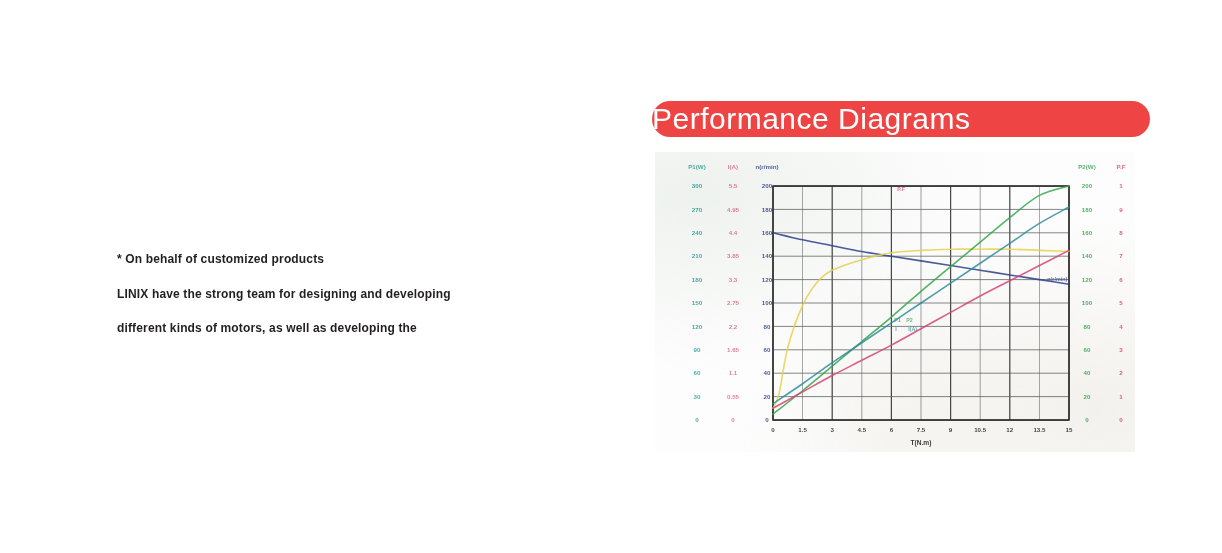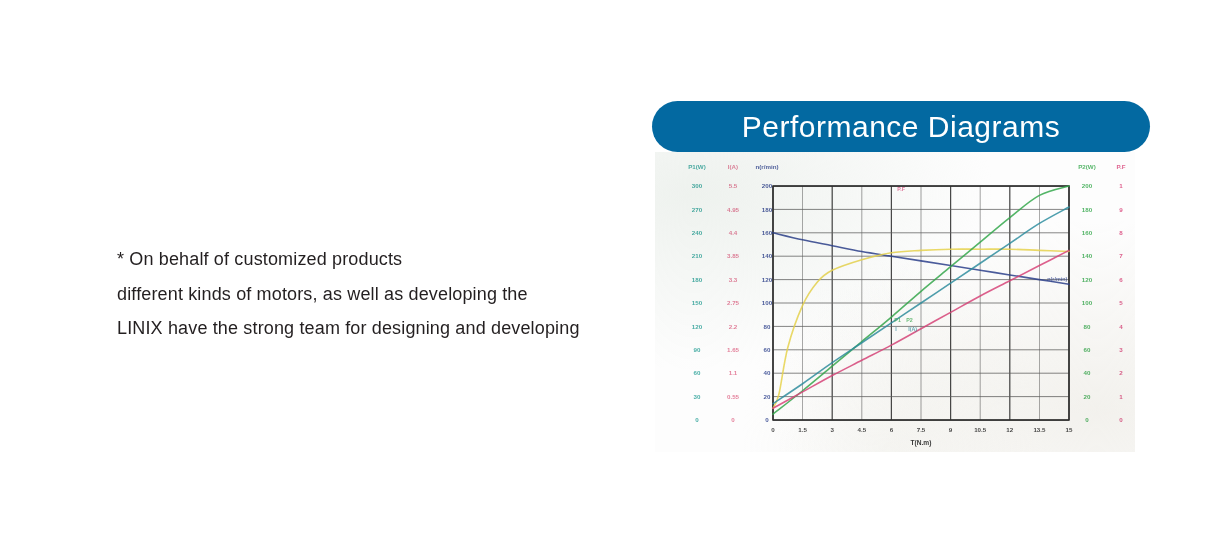--- a/index.html
+++ b/index.html
@@ -17,40 +17,39 @@
 
   
   #desc-block {
     position: absolute;
     left: 117px;
     top: 242px;
     width: 500px;
   }
   .desc-line {
     font-family: "Liberation Sans", sans-serif;
-    font-size: 18px;
-    font-weight: normal;
+    font-size: 12px;
+    font-weight: bold;
     color: #231f20;
     line-height: 34.6px;
     white-space: nowrap;
     letter-spacing: 0.15px;
   }
 
   
   #banner {
     position: absolute;
     left: 652px;
     top: 101px;
     width: 498px;
-    height: 51px;
-    background: #0369a1;
+    height: 36px;
+    background: #ef4444;
     border-radius: 26px;
     display: flex;
     align-items: center;
-    justify-content: center;
   }
   #banner-title {
     font-family: "Liberation Sans", sans-serif;
     font-size: 30px;
     font-weight: 400;
     color: #ffffff;
     letter-spacing: 0.5px;
     line-height: 1;
   }
 
@@ -80,22 +79,22 @@
       radial-gradient(ellipse at 92% 86%, rgba(240,238,232,.7) 0%, rgba(255,255,255,0) 52%),
       radial-gradient(ellipse at 50% 98%, rgba(246,246,242,.7) 0%, rgba(255,255,255,0) 45%);
     mix-blend-mode: multiply;
   }
 </style>
 </head>
 <body>
 
 <div id="desc-block">
   <div class="desc-line">* On behalf of customized products</div>
+  <div class="desc-line">LINIX have the strong team for designing and developing</div>
   <div class="desc-line">different kinds of motors, as well as developing the</div>
-  <div class="desc-line">LINIX have the strong team for designing and developing</div>
 </div>
 
 <div id="banner">
   <span id="banner-title">Performance Diagrams</span>
 </div>
 
 <div id="chart-figure">
   <svg id="chart-svg" viewBox="0 0 480 300">
     <g id="g-axis-headers">
         <text x="42" y="17" text-anchor="middle" font-family="&quot;Liberation Sans&quot;, sans-serif" font-size="6.2" font-weight="bold" fill="#2aa198" opacity="0.82">P1(W)</text>

